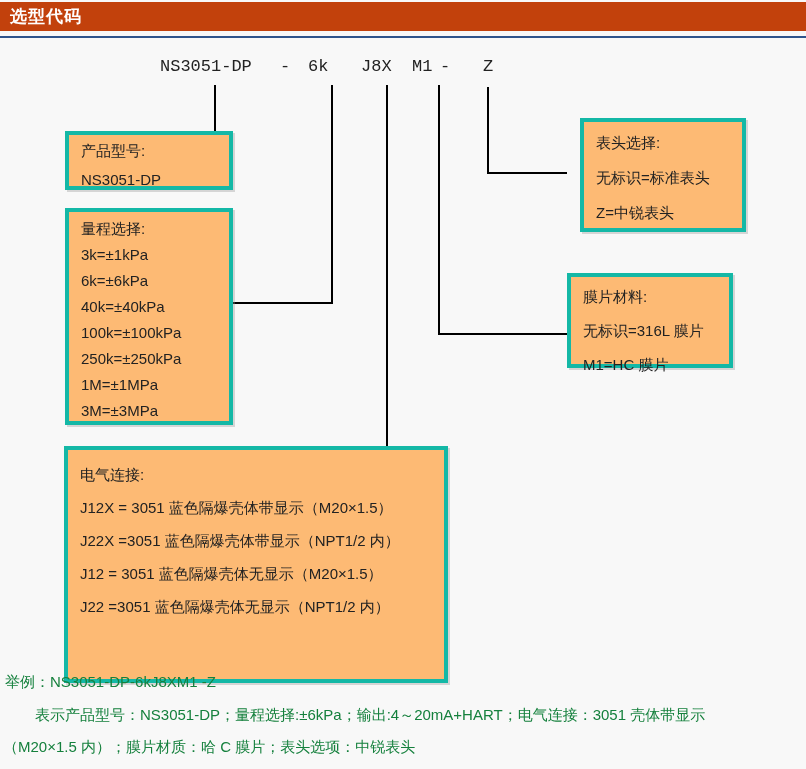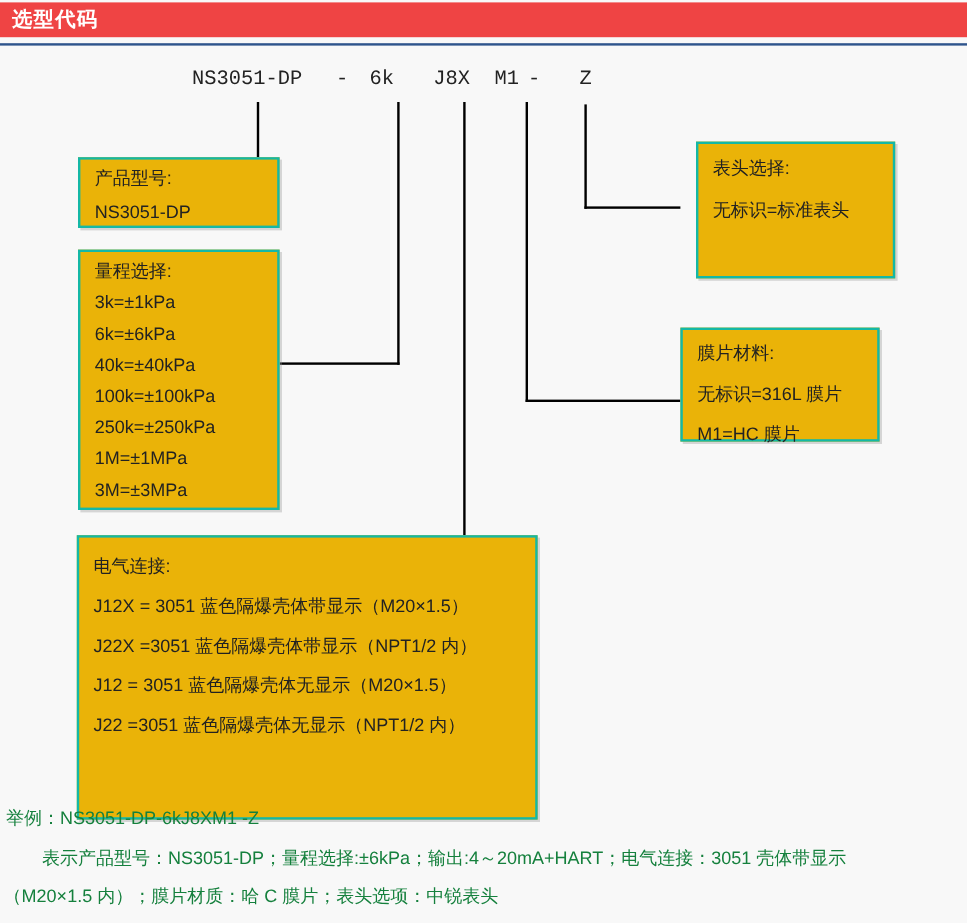--- a/index.html
+++ b/index.html
@@ -6,21 +6,21 @@
   body{
     width:806px;height:769px;position:relative;
     background:#f8f8f8;
     font-family:"Liberation Sans","DejaVu Sans",sans-serif;
     color:#1c1c1c;
     overflow:hidden;
   }
   
   #header-bar{
     position:absolute;left:0;top:2px;width:806px;height:29px;
-    background:#ef4444;display:flex;align-items:center;
+    background:#c2410c;display:flex;align-items:center;
   }
   #header-title{
     color:#ffffff;font-weight:bold;font-size:17px;
     padding-left:10px;letter-spacing:1px;
   }
   #header-divider{
     position:absolute;left:0;top:36px;width:806px;height:2px;background:#2e548c;
   }
   
   .code-seg{
@@ -36,22 +36,22 @@
   #ln-product-v {left:214px;top:85px;height:46px;}
   #ln-range-v   {left:331px;top:85px;height:219px;}
   #ln-range-h   {left:233px;top:302px;width:100px;}
   #ln-elec-v    {left:386px;top:85px;height:361px;}
   #ln-diaph-v   {left:438px;top:85px;height:250px;}
   #ln-diaph-h   {left:438px;top:333px;width:129px;}
   #ln-disp-v    {left:487px;top:87px;height:87px;}
   #ln-disp-h    {left:487px;top:172px;width:80px;}
   
   .box{
-    position:absolute;background:#eab308;
-    border:2px solid #14b8a6;box-sizing:border-box;
+    position:absolute;background:#fdba74;
+    border:4px solid #14b8a6;box-sizing:border-box;
     box-shadow:2px 2px 0 rgba(150,150,150,.35);
   }
   .box .bline{
     padding-left:12px;padding-right:8px;white-space:nowrap;
     font-size:15px;color:#222;
   }
   #box-product{left:65px;top:131px;width:168px;height:59px;}
   #box-product .bline{line-height:27px;margin-top:2px;}
   #box-range{left:65px;top:208px;width:168px;height:217px;}
   #box-range .bline{line-height:26px;}
@@ -108,20 +108,21 @@
   <div class="bline">40k=±40kPa</div>
   <div class="bline">100k=±100kPa</div>
   <div class="bline">250k=±250kPa</div>
   <div class="bline">1M=±1MPa</div>
   <div class="bline">3M=±3MPa</div>
 </div>
 
 <div class="box" id="box-display">
   <div class="bline">表头选择:</div>
   <div class="bline">无标识=标准表头</div>
+  <div class="bline">Z=中锐表头</div>
 </div>
 
 <div class="box" id="box-diaphragm">
   <div class="bline">膜片材料:</div>
   <div class="bline">无标识=316L 膜片</div>
   <div class="bline">M1=HC 膜片</div>
 </div>
 
 <div class="box" id="box-electrical">
   <div class="bline">电气连接:</div>

